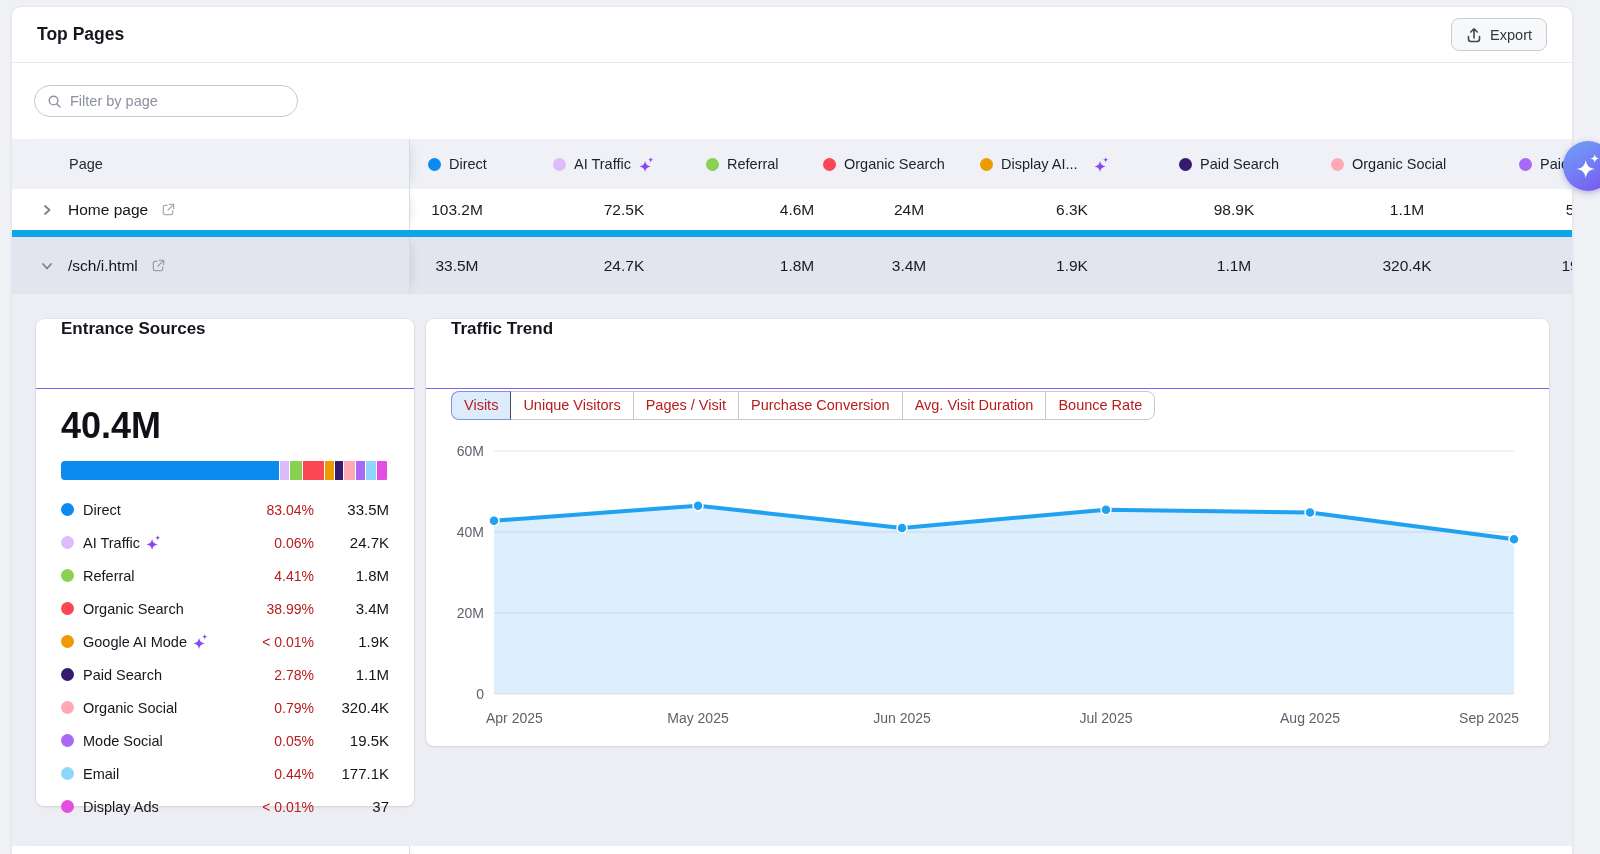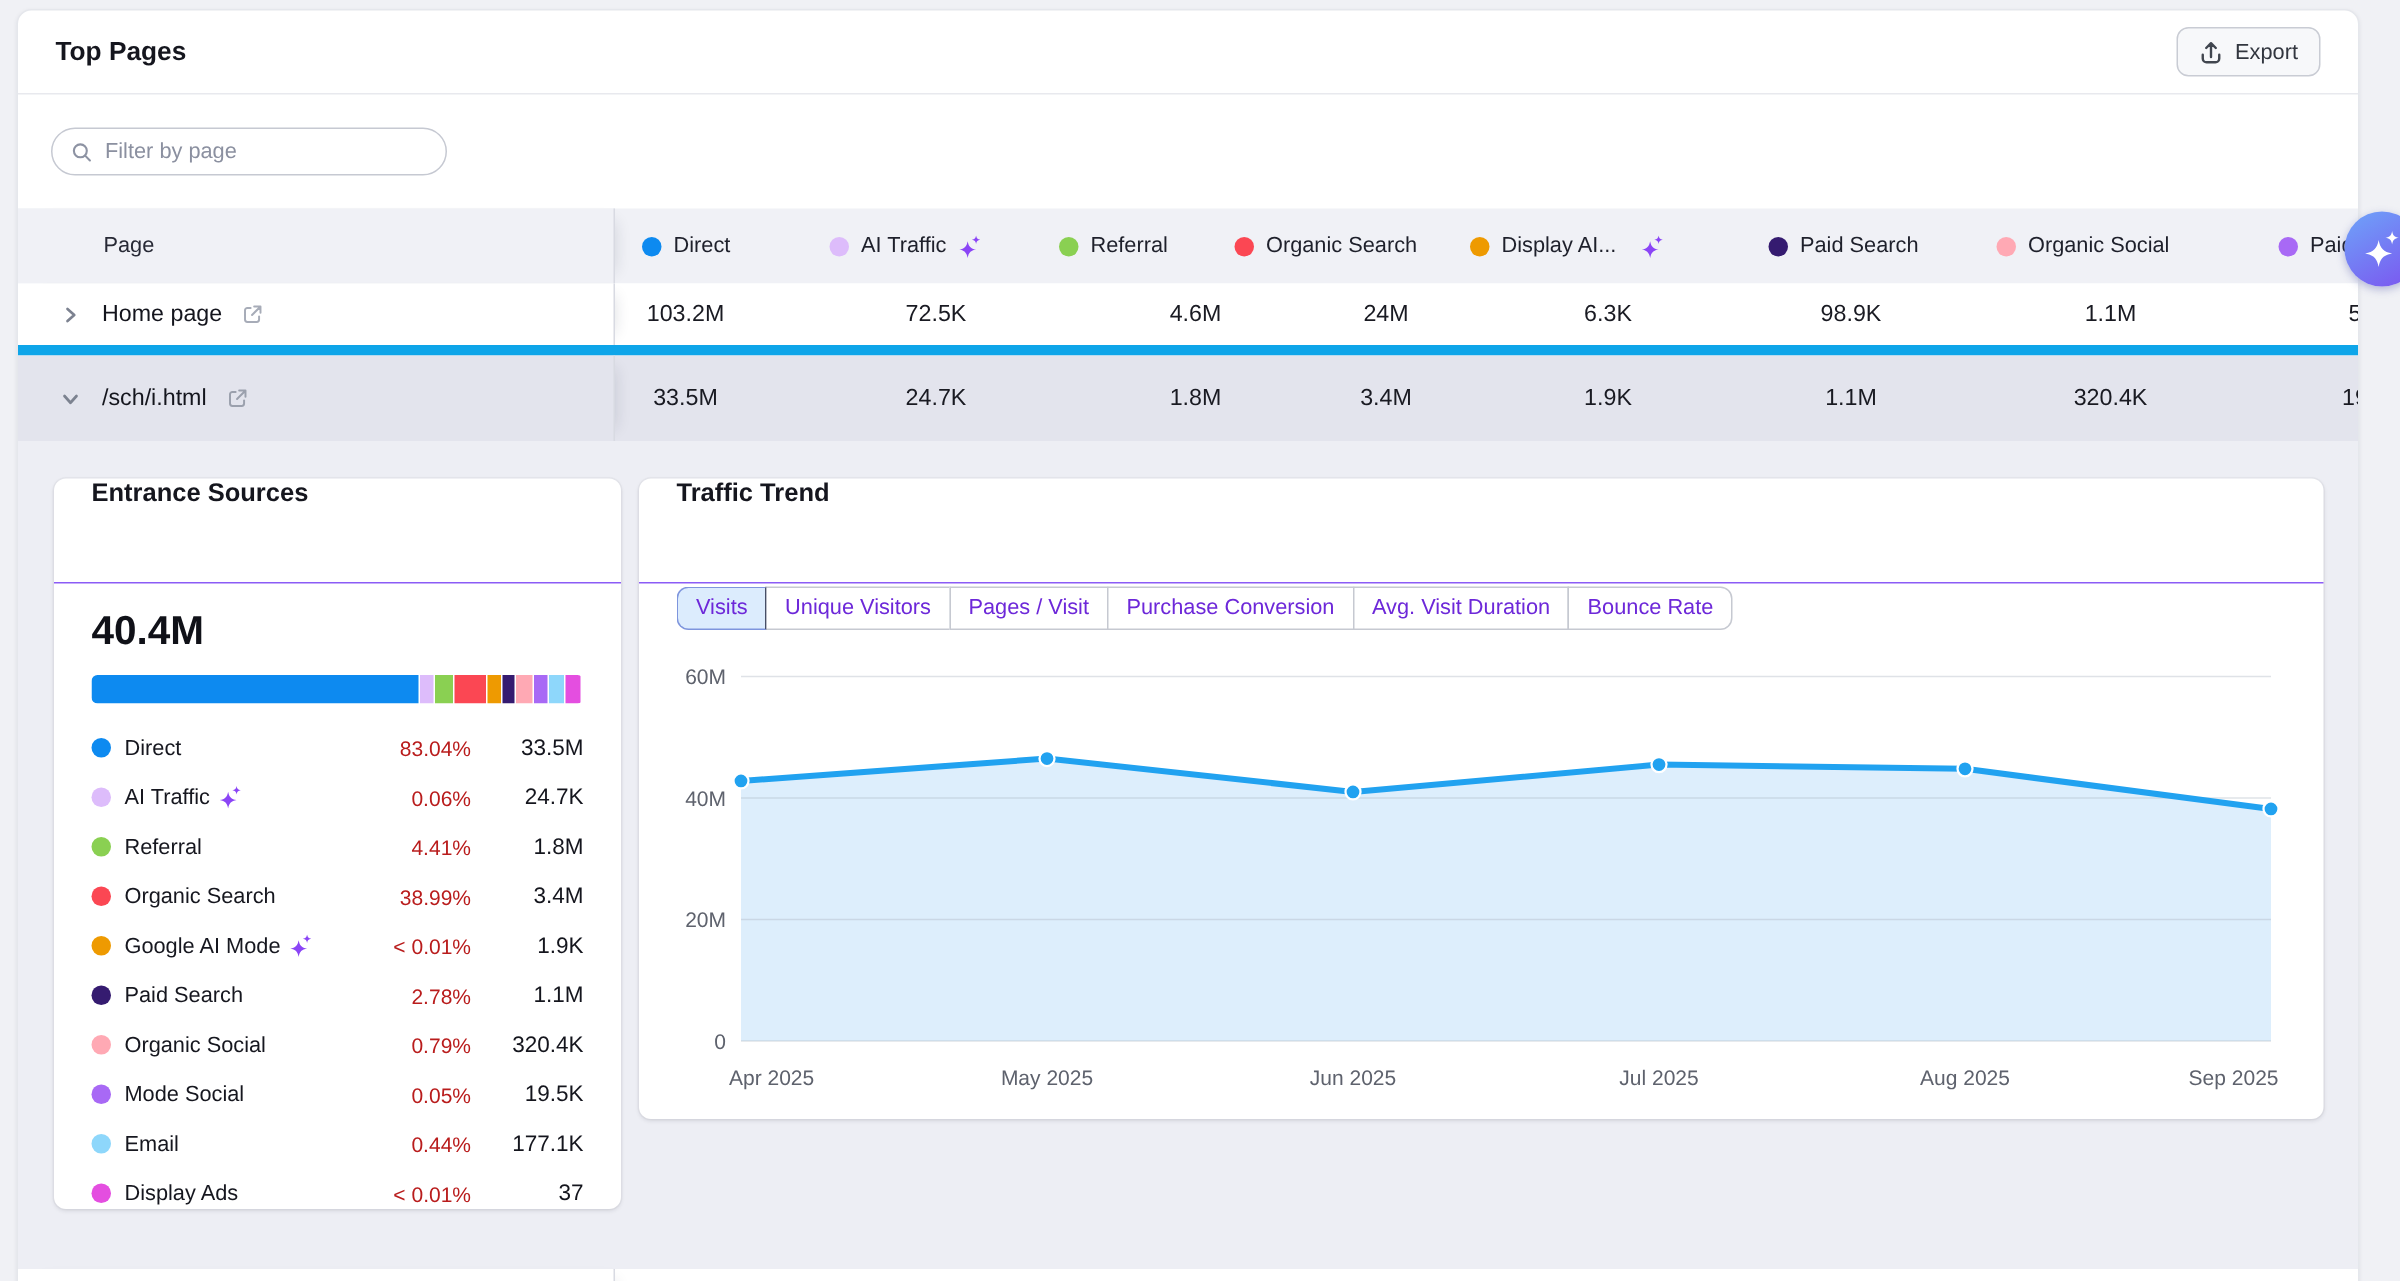--- a/index.html
+++ b/index.html
@@ -43,48 +43,48 @@
   .hc0{left:18px}.hc1{left:143px}.hc2{left:296px}.hc3{left:413px}
   .hc4{left:570px}.hc5{left:769px}.hc6{left:921px}.hc7{left:1109px}
 
   .trow { position:absolute; left:0; width:100%; }
   .trow.r0 { top:182px; height:48px; background:#fff; border-bottom:7px solid #0ea5e9; }
   .trow.r1 { top:230px; height:57px; background:#e3e4ed; }
   .row-name-wrap { display:flex; align-items:center; padding-left:27px; gap:13px; width:100%; }
   .row-name { font-size:15.5px; color:#14151d; }
   .cell { position:absolute; top:50%; transform:translate(-50%,-50%);
     font-size:15.5px; color:#191a22; white-space:nowrap; }
-  .vc0{left:47px}.vc1{left:214px}.vc2{left:387px}.vc3{left:514px}
+  .vc0{left:47px}.vc1{left:214px}.vc2{left:387px}.vc3{left:499px}
   .vc4{left:662px}.vc5{left:824px}.vc6{left:997px}.vc7{left:1160px}
 
   
   .expanded { position:absolute; left:0; top:287px; width:100%; height:552px; background:#edeef4; }
   .bottom-row { position:absolute; left:0; top:839px; width:100%; height:61px; background:#fff; }
 
   .sub-card { position:absolute; background:#fff; border-radius:8px;
     box-shadow:0 1px 3px rgba(20,22,35,.10), 0 0 0 1px rgba(20,22,35,.03); }
   .sub-head { height:70px; display:flex; align-items:flex-start; padding:0 25px;
     border-bottom:1px solid #8b5cf6; }
   .sub-title { font-size:17px; font-weight:700; color:#15161e; }
 
   
   #entrance-card { left:24px; top:25px; width:378px; height:487px; }
-  .total-num { margin:16px 25px 0; font-size:27px; font-weight:700; color:#101118; }
+  .total-num { margin:16px 25px 0; font-size:36px; font-weight:700; color:#101118; }
   #stacked-bar { margin:14px 25px 0; height:19px; display:flex; gap:1px;
     border-radius:4px; overflow:hidden; }
   .src-list { margin:13px 25px 0; }
   .src-row { height:33px; display:flex; align-items:center; gap:9px; }
   .src-label { font-size:14.5px; color:#16171f; display:flex; align-items:center; gap:6px; }
   .src-pct { margin-left:auto; font-size:14px; color:#b91c1c; white-space:nowrap; }
   .src-val { width:66px; text-align:right; font-size:15px; color:#14151d; white-space:nowrap; }
 
   
   #traffic-card { left:414px; top:25px; width:1123px; height:427px; }
   .tabs { position:absolute; left:25px; top:72px; display:flex; }
-  .tab { padding:5px 12px 6px; font-size:14.5px; color:#6d28d9; background:#fff;
+  .tab { padding:5px 12px 6px; font-size:14.5px; color:#b91c1c; background:#fff;
     border:1px solid #c6c9d1; margin-left:-1px; cursor:pointer; white-space:nowrap; }
   .tab:first-child { border-radius:8px 0 0 8px; margin-left:0; }
   .tab:last-child { border-radius:0 8px 8px 0; }
   .tab.active { background:#dcecfd; border-color:#7e95dd; border-right-color:#474e66; position:relative; z-index:2; }
   #chart-svg { position:absolute; left:0; top:112px; }
   .axis-text { font-size:14px; fill:#5e626d; }
 
   
   .ai-fab { position:absolute; left:1563px; top:141px; width:50px; height:50px;
     border-radius:50%; background:linear-gradient(150deg,#6f9cf8 10%,#7a5bf0 90%);

